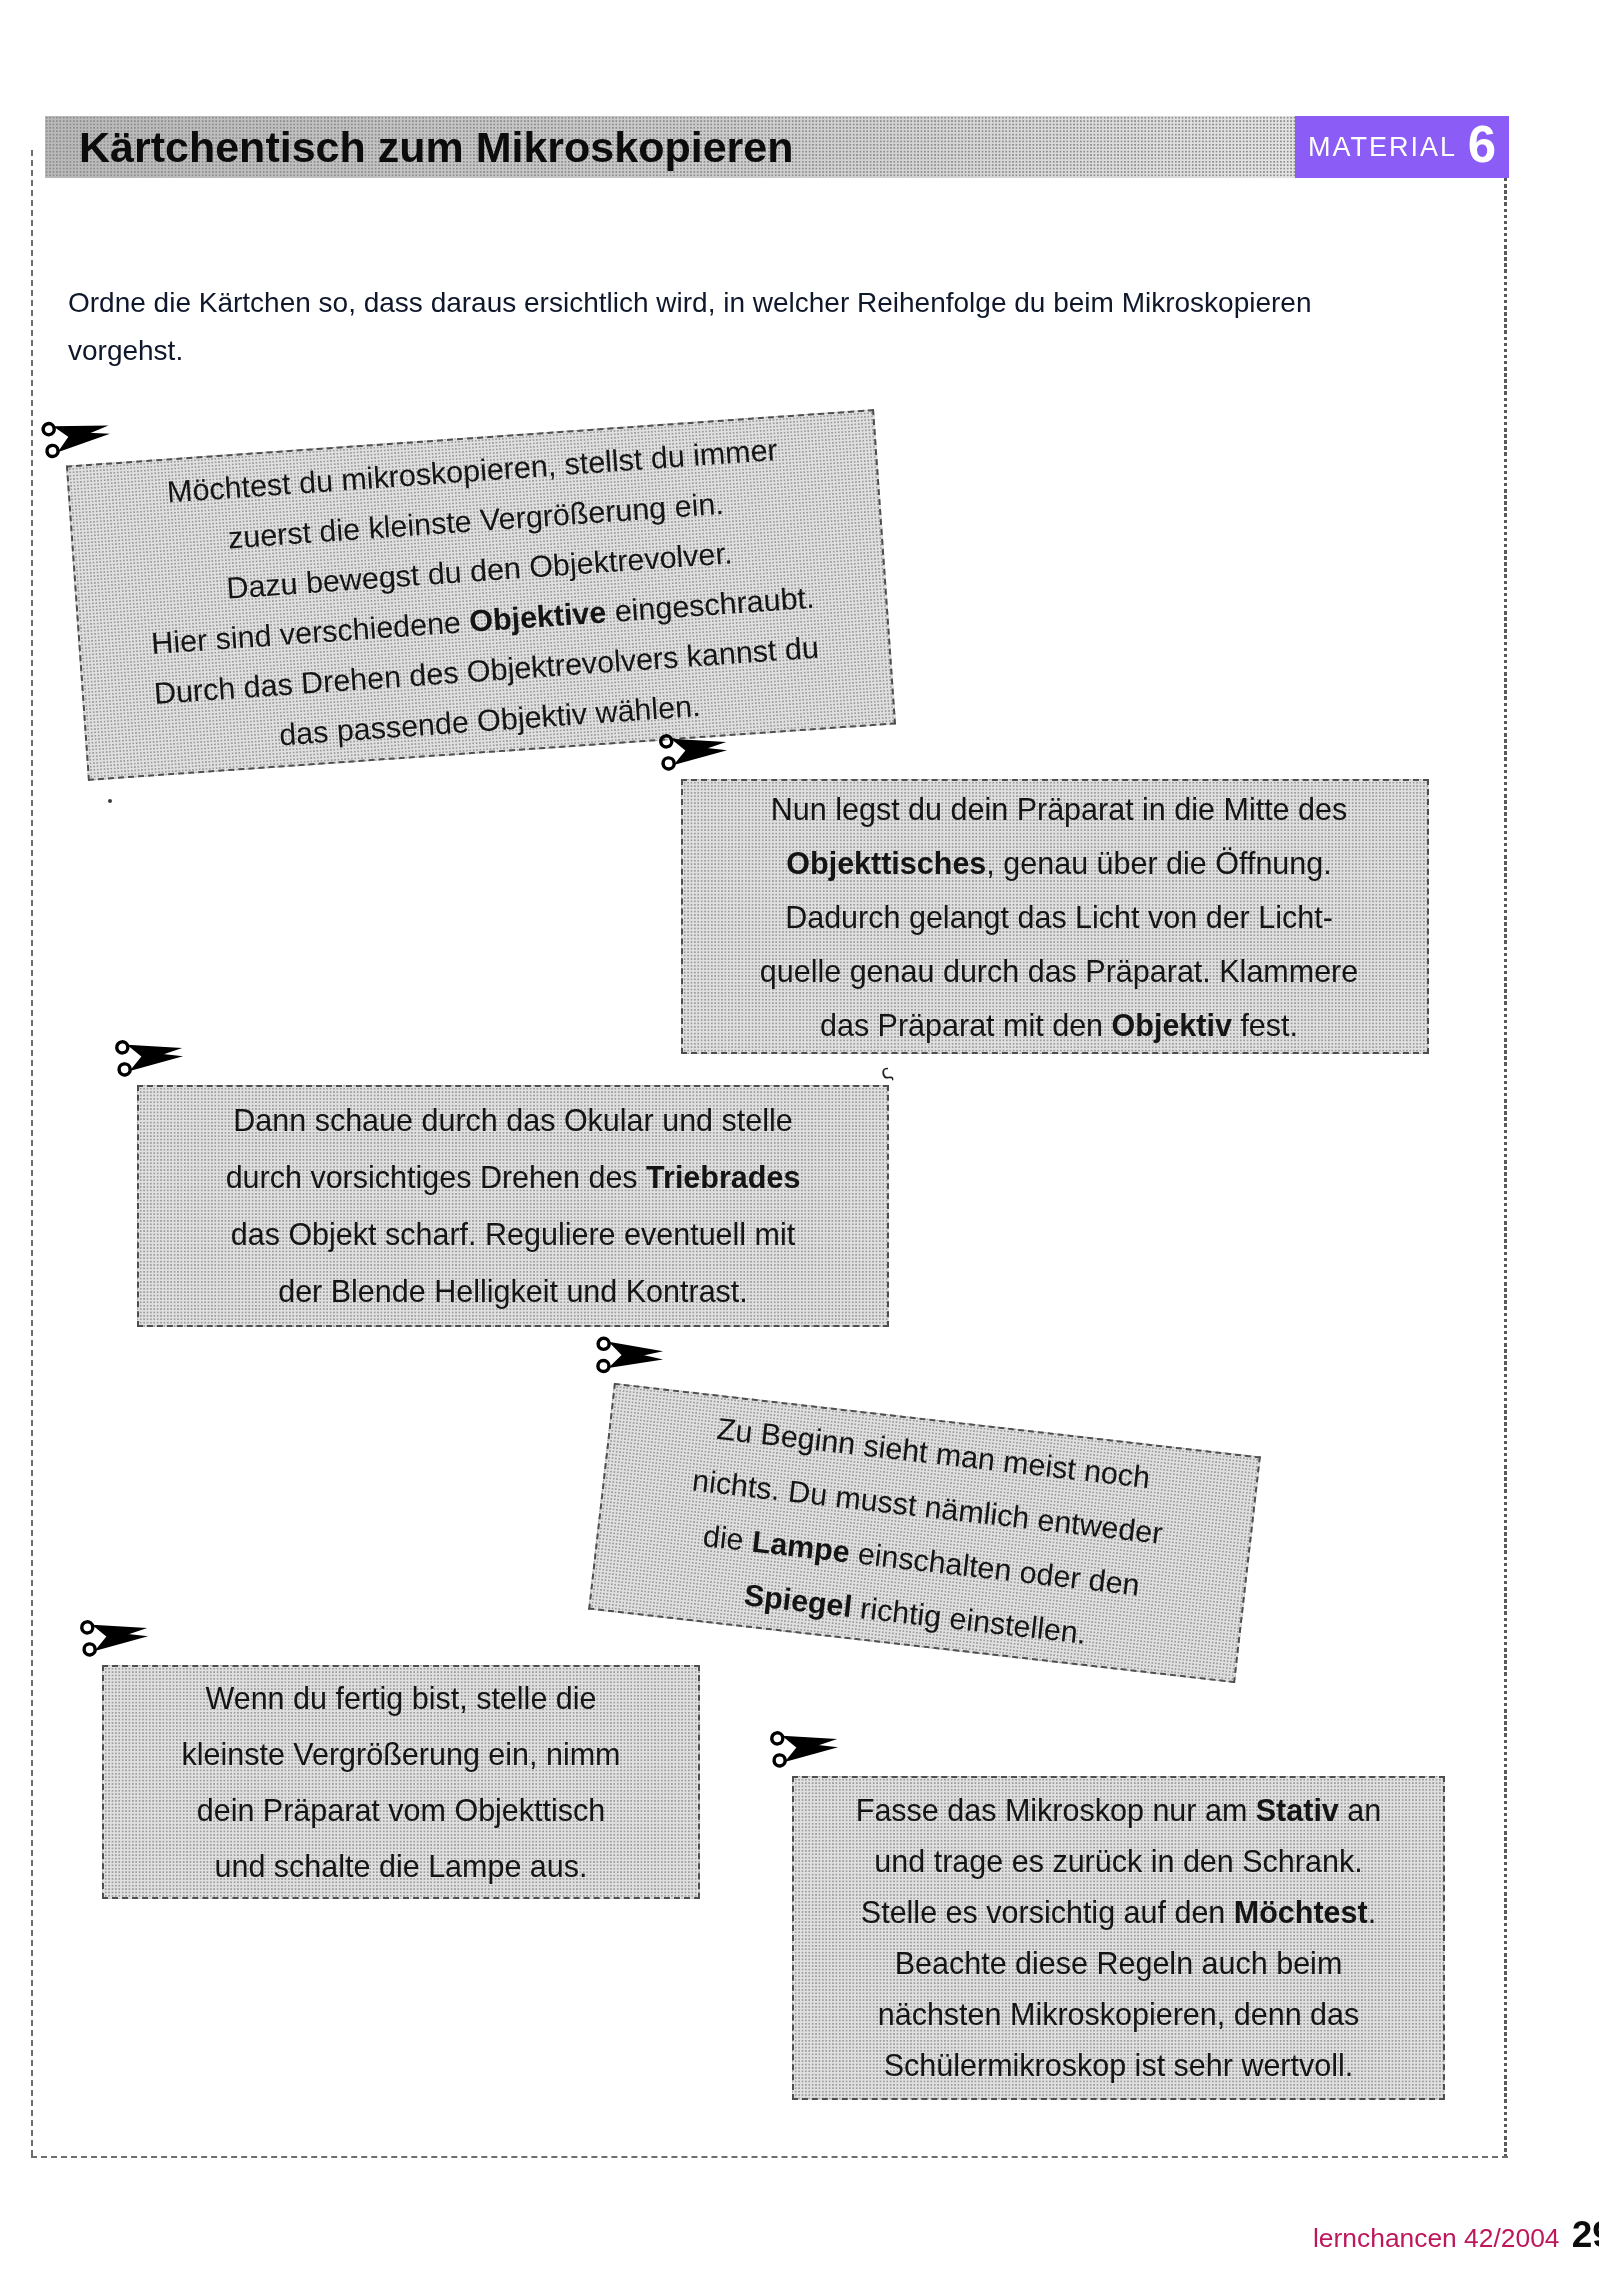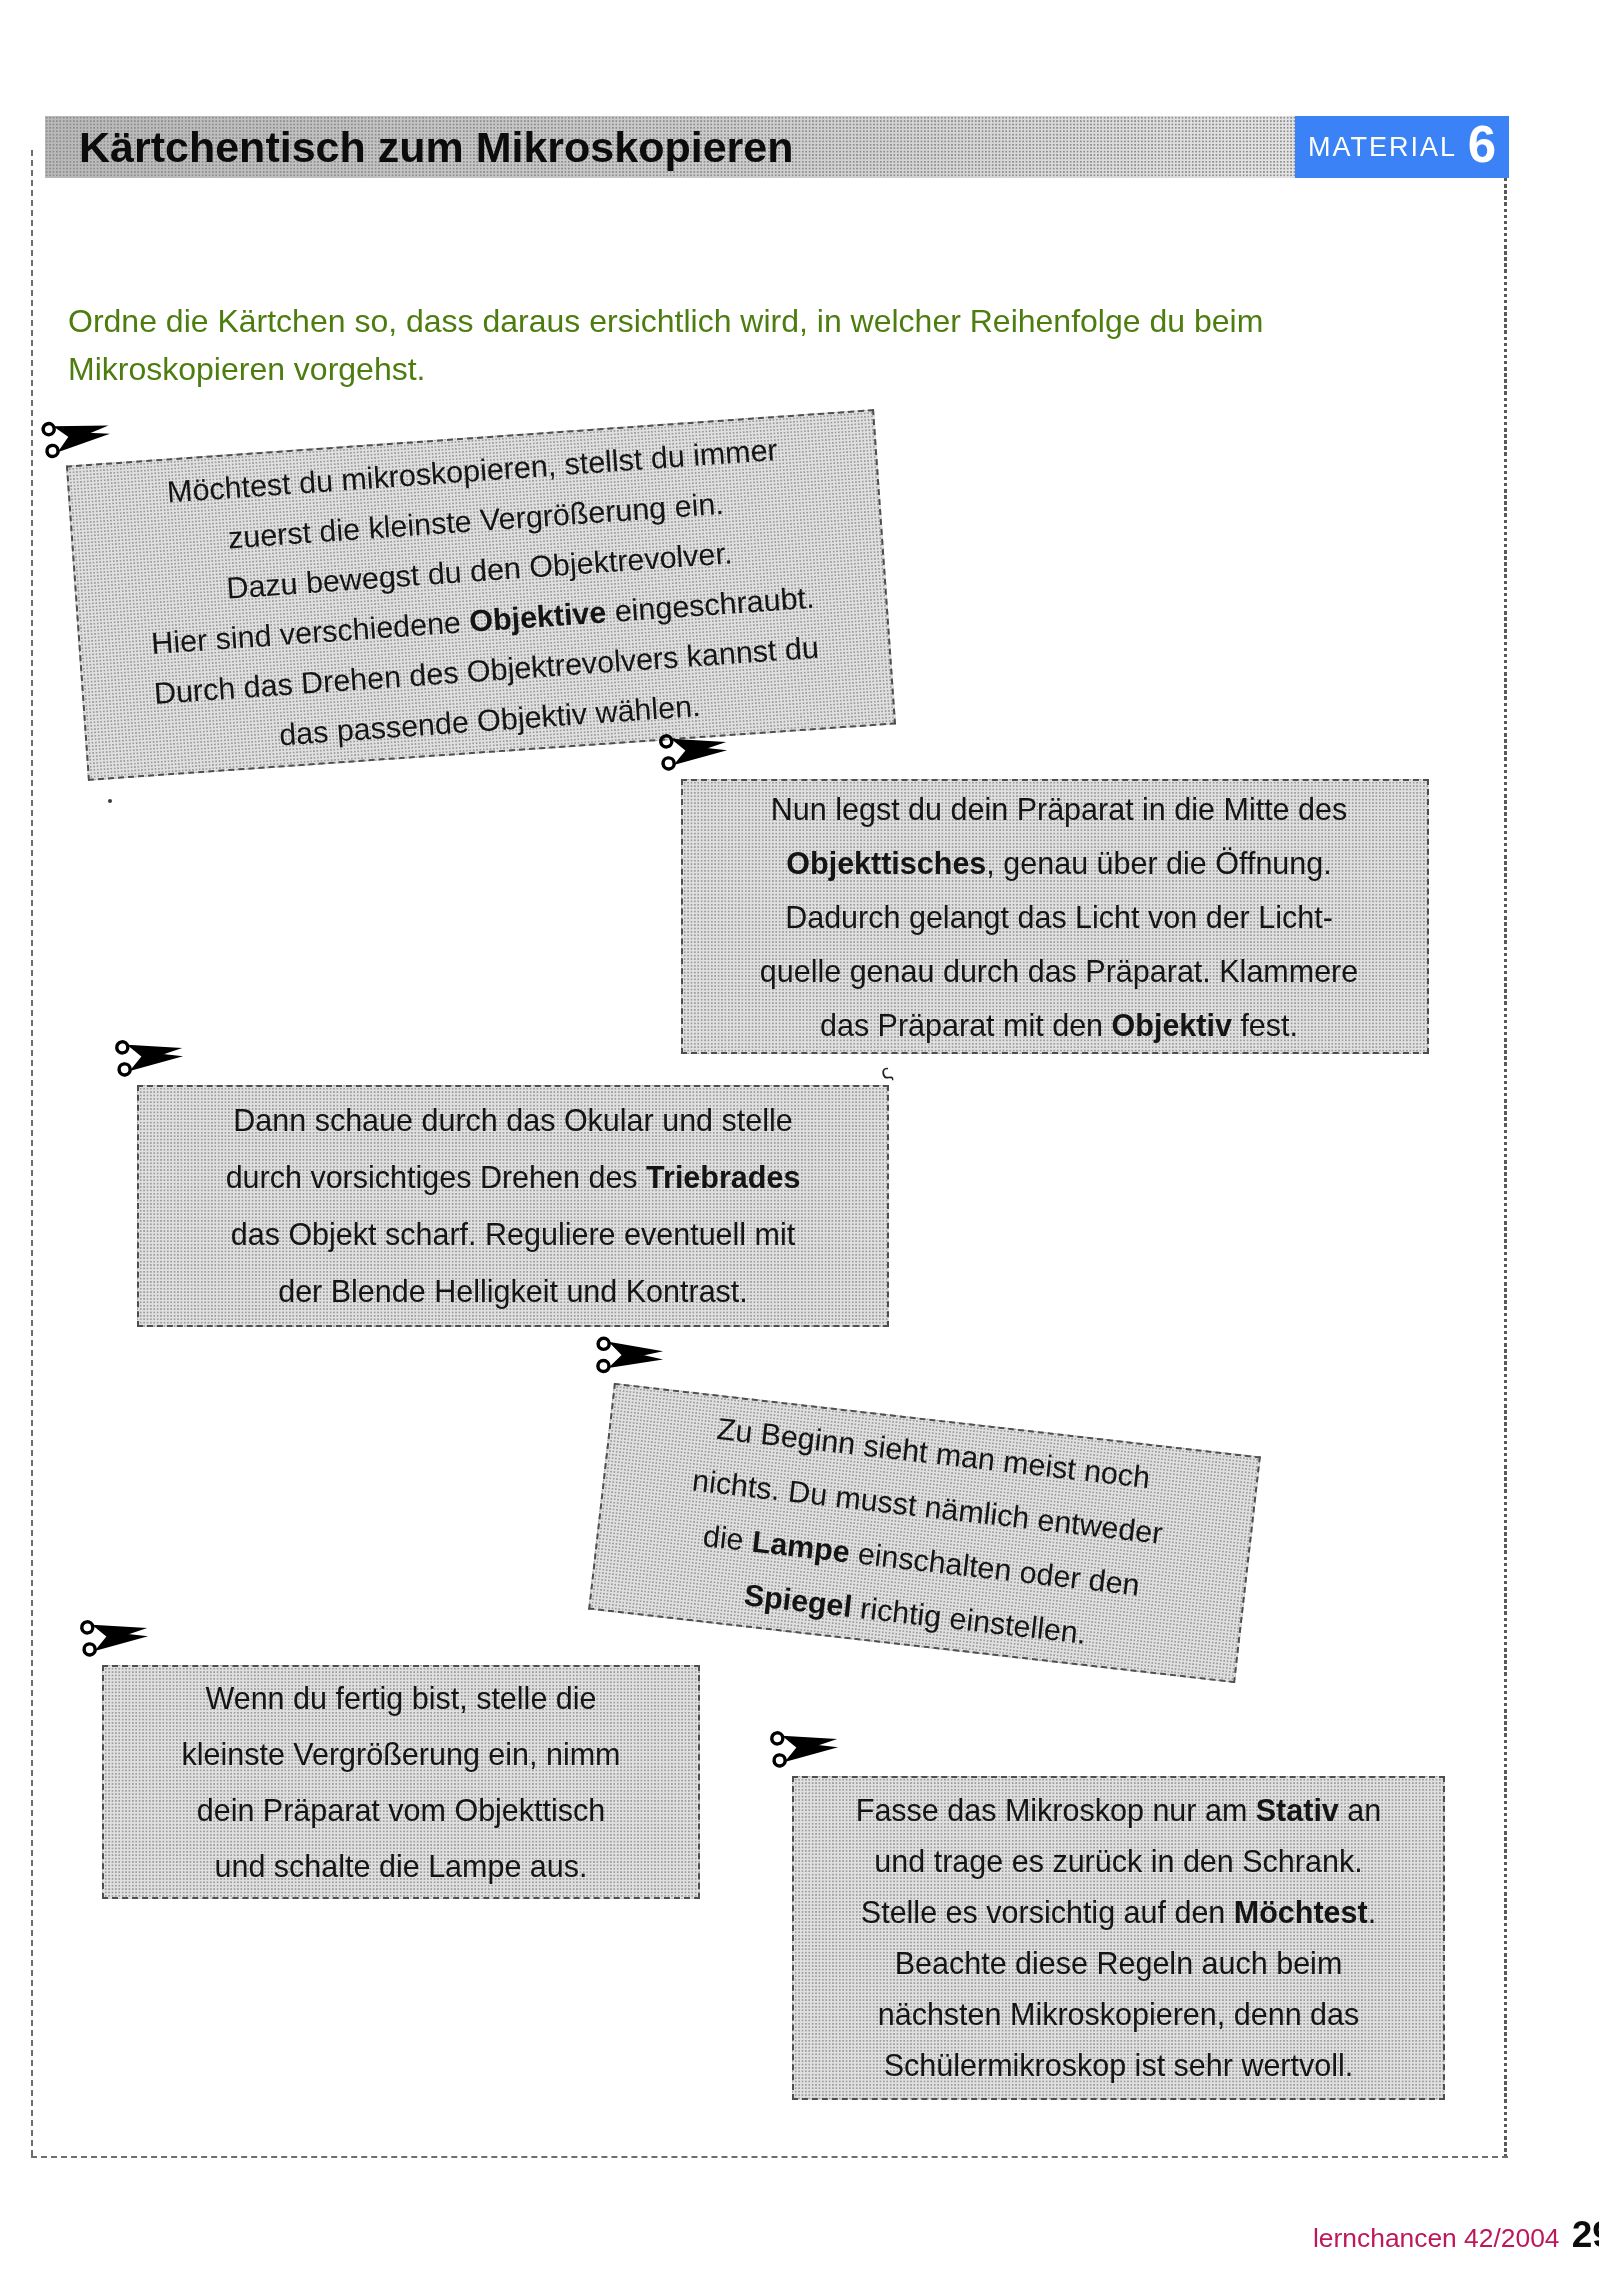--- a/index.html
+++ b/index.html
@@ -34,29 +34,29 @@
       linear-gradient(90deg,#b9b9b9 0%,#cdcdcd 55%,#e3e3e3 100%);
     background-size:3.4px 3.4px,100% 100%;
   }
   .banner .title{
     font-size:43px;font-weight:bold;line-height:62px;
     padding-left:34px;letter-spacing:0;color:#0c0c0c;
     white-space:nowrap;
   }
   .material-box{
     position:absolute;left:1295px;top:116px;width:214px;height:62px;
-    background:#3b82f6;color:#ffffff;
+    background:#8b5cf6;color:#ffffff;
     display:flex;align-items:center;justify-content:center;gap:10.8px;
   }
   .material-label{font-size:27px;letter-spacing:2px;}
   .material-number{font-size:51px;font-weight:bold;margin-top:-5.4px;}
   
   .intro{
-    position:absolute;left:68px;top:265px;width:1267px;
-    font-size:32px;line-height:48px;color:#4d7c0f;
+    position:absolute;left:68px;top:251px;width:1267px;
+    font-size:28px;line-height:48px;color:#0f172a;
   }
   
   .card{
     position:absolute;
     border:2px dashed #4e4e4e;
     background-color:#e0e0e0;
     background-image:radial-gradient(circle,#9d9d9d 0.7px,rgba(0,0,0,0) 0.9px);
     background-size:3.4px 3.4px;
     display:flex;flex-direction:column;justify-content:center;align-items:center;
     text-align:center;color:#141414;

